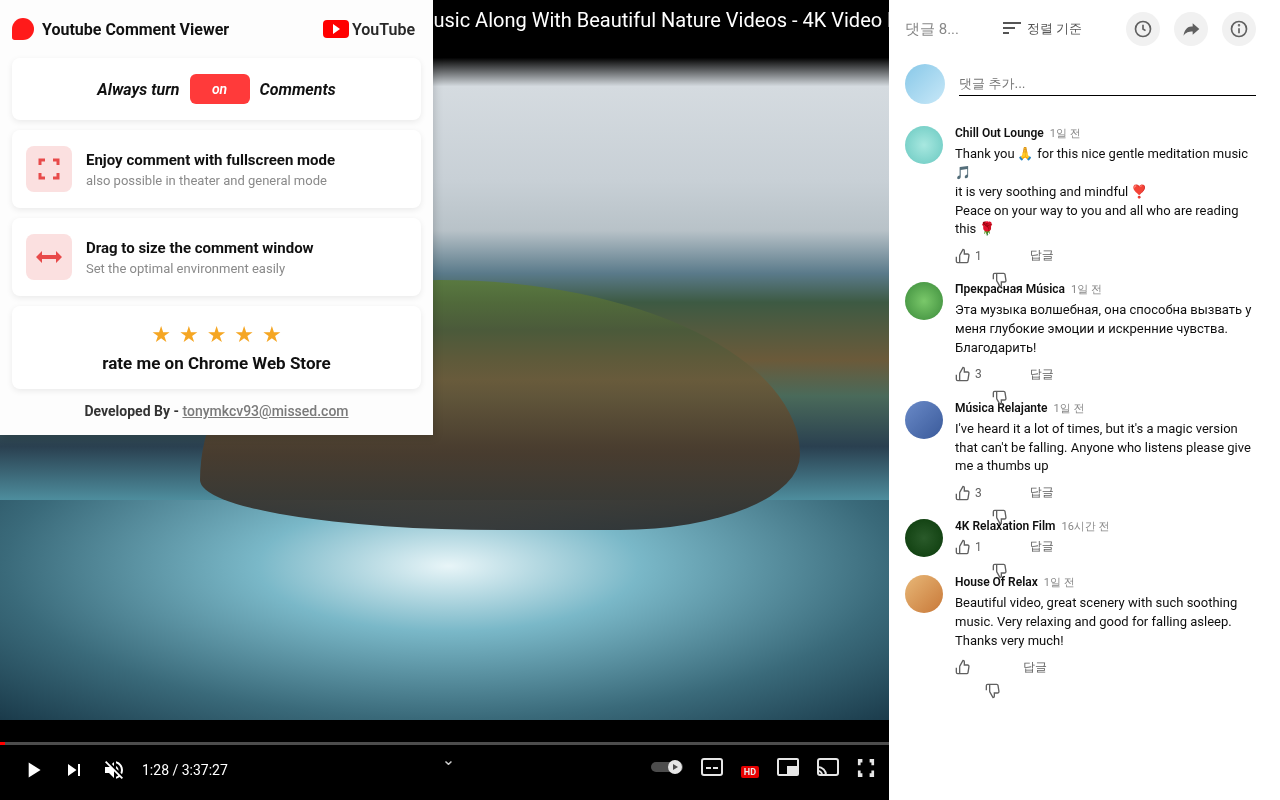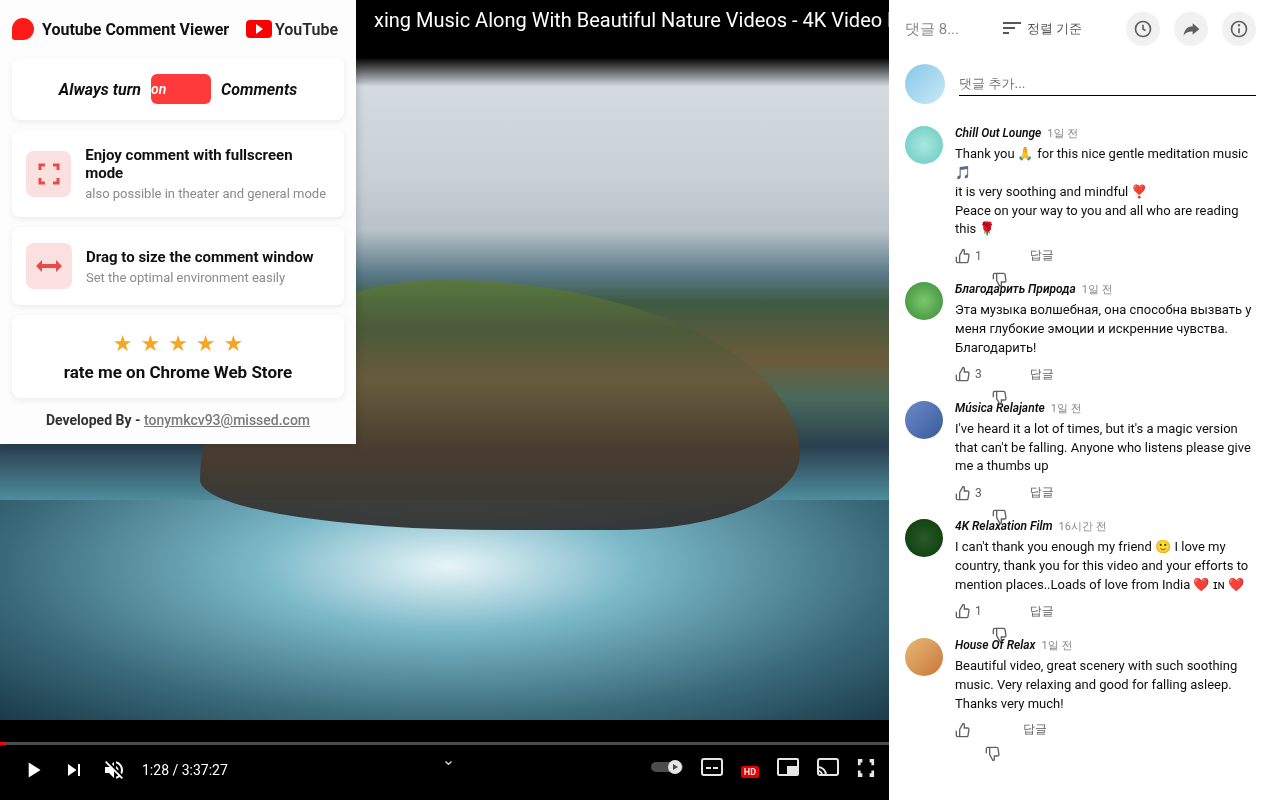--- a/index.html
+++ b/index.html
@@ -70,21 +70,21 @@
 .time-display { color: #fff; font-size: 14px; margin-top: 20px; }
 .chevron-down { position: absolute; left: 50%; top: 30px; transform: translateX(-50%); color: #ccc; font-size: 16px; }
 .player-right { margin-left: auto; display: flex; gap: 18px; margin-top: 20px; }
 .player-right .icon-btn { color: #fff; font-size: 18px; opacity: 0.9; }
 .hd-badge { background: #f00; color: #fff; font-size: 9px; font-weight: bold; padding: 1px 3px; border-radius: 2px; }
 
 
 .ext-panel {
   position: absolute;
   left: 0; top: 0;
-  width: 356px;
+  width: 433px;
   background: #fdfdfd;
   box-shadow: 2px 2px 8px rgba(0,0,0,0.15);
   padding: 12px 8px 16px 8px;
 }
 .ext-header {
   display: flex; align-items: center; justify-content: space-between;
   padding: 6px 10px 8px 4px;
 }
 .ext-logo { display: flex; align-items: center; gap: 8px; }
 .ext-logo-icon {
@@ -103,21 +103,21 @@
   border-radius: 8px;
   box-shadow: 0 2px 6px rgba(0,0,0,0.08);
   margin: 10px 4px;
   padding: 16px 14px;
 }
 .toggle-row { display: flex; align-items: center; justify-content: center; gap: 10px; font-size: 16px; font-weight: 700; color: #111; font-style: italic; }
 .toggle {
   width: 60px; height: 30px;
   background: #ff3a3a;
   border-radius: 6px;
-  display: flex; align-items: center; justify-content: flex-start;
+  display: flex; align-items: center; justify-content: center;
   color: #fff; font-size: 14px; font-weight: 600;
   position: relative;
 }
 .feature-card { display: flex; align-items: center; gap: 14px; }
 .feature-icon {
   width: 46px; height: 46px;
   background: #fbe0e0;
   border-radius: 8px;
   display: flex; align-items: center; justify-content: center;
   color: #e84a4a; font-size: 20px;
@@ -162,21 +162,21 @@
   flex: 1; border: none; border-bottom: 1px solid #000000;
   font-size: 13px; color: #888; padding: 4px 0;
   outline: none;
 }
 .comment {
   display: flex; gap: 12px; margin-bottom: 18px;
 }
 .comment .avatar { width: 38px; height: 38px; }
 .comment-body { flex: 1; }
 .comment-head { display: flex; align-items: baseline; gap: 6px; margin-bottom: 4px; }
-.comment-author { font-size: 12px; font-weight: 600; color: #0f0f0f; font-style: italic; }
+.comment-author { font-size: 12px; font-weight: 600; color: #0f0f0f; }
 .comment-time { font-size: 11px; color: #888; }
 .comment-text { font-size: 13px; color: #0f0f0f; line-height: 1.45; margin-bottom: 8px; }
 .comment-actions { display: flex; align-items: center; gap: 10px; }
 .action-btn { display: flex; align-items: center; gap: 4px; font-size: 12px; color: #606060; }
 .thumb { font-size: 16px; color: #606060; }
 .reply-btn { font-size: 12px; color: #606060; margin-left: 12px; font-weight: 500; }
 
 .av-1 { background: radial-gradient(circle, #a8e8e0, #68c8c0); }
 .av-2 { background: radial-gradient(circle, #7ac86a, #3a8a3a); }
 .av-3 { background: linear-gradient(135deg, #6a8ac8, #3a5a9a); }
@@ -375,21 +375,21 @@
               </svg>
         </span>
         <span class="reply-btn">답글</span>
       </div>
     </div>
       </div>
       <div class="comment">
     <div class="avatar av-2"></div>
     <div class="comment-body">
       <div class="comment-head">
-        <span class="comment-author">Благодарить Природа</span>
+        <span class="comment-author">Прекрасная Música</span>
         <span class="comment-time">1일 전</span>
       </div>
       <div class="comment-text">Эта музыка волшебная, она способна вызвать у меня глубокие эмоции и искренние чувства. Благодарить!</div>
       <div class="comment-actions">
         <span class="action-btn">
           <svg class="thumb" width="16" height="16" viewBox="0 0 24 24" fill="none" stroke="#606060" stroke-width="2">
                 <path d="M7 22V11M2 13v7a2 2 0 0 0 2 2h13.5a2 2 0 0 0 2-1.7l1.4-9a2 2 0 0 0-2-2.3H14V4a2 2 0 0 0-2-2l-5 9"></path>
               </svg>
           <span>3</span>
         </span>
@@ -426,21 +426,20 @@
       </div>
     </div>
       </div>
       <div class="comment">
     <div class="avatar av-4"></div>
     <div class="comment-body">
       <div class="comment-head">
         <span class="comment-author">4K Relaxation Film</span>
         <span class="comment-time">16시간 전</span>
       </div>
-      <div class="comment-text">I can't thank you enough my friend 🙂 I love my country, thank you for this video and your efforts to mention places..Loads of love from India ❤️ ɪɴ ❤️</div>
       <div class="comment-actions">
         <span class="action-btn">
           <svg class="thumb" width="16" height="16" viewBox="0 0 24 24" fill="none" stroke="#606060" stroke-width="2">
                 <path d="M7 22V11M2 13v7a2 2 0 0 0 2 2h13.5a2 2 0 0 0 2-1.7l1.4-9a2 2 0 0 0-2-2.3H14V4a2 2 0 0 0-2-2l-5 9"></path>
               </svg>
           <span>1</span>
         </span>
         <span class="action-btn">
           <svg class="thumb" width="16" height="16" viewBox="0 0 24 24" fill="none" stroke="#606060" stroke-width="2" transform="scale(1,-1) translate(0,-24)">
                 <path d="M7 22V11M2 13v7a2 2 0 0 0 2 2h13.5a2 2 0 0 0 2-1.7l1.4-9a2 2 0 0 0-2-2.3H14V4a2 2 0 0 0-2-2l-5 9"></path>

